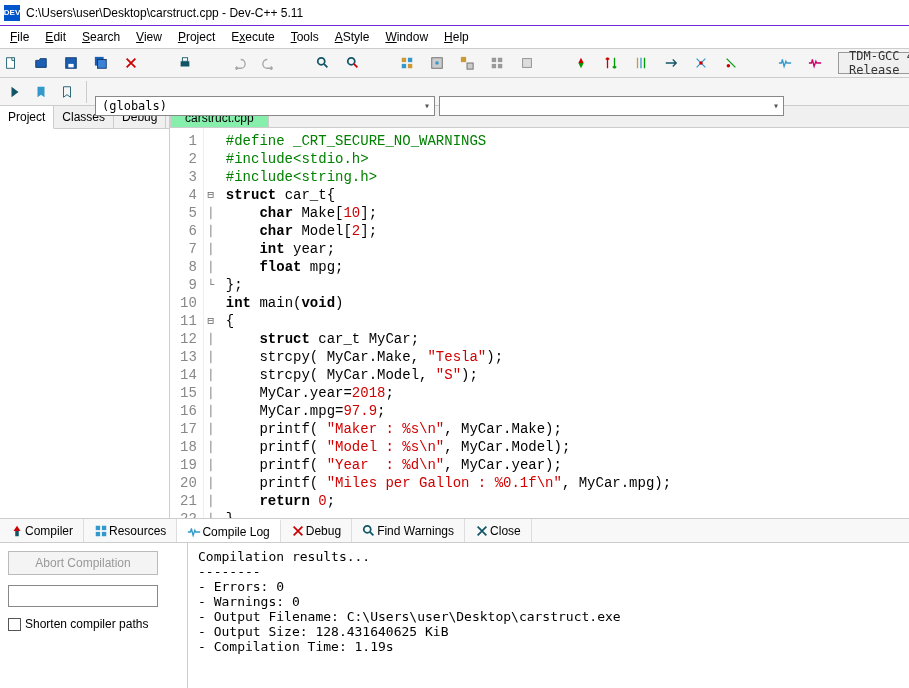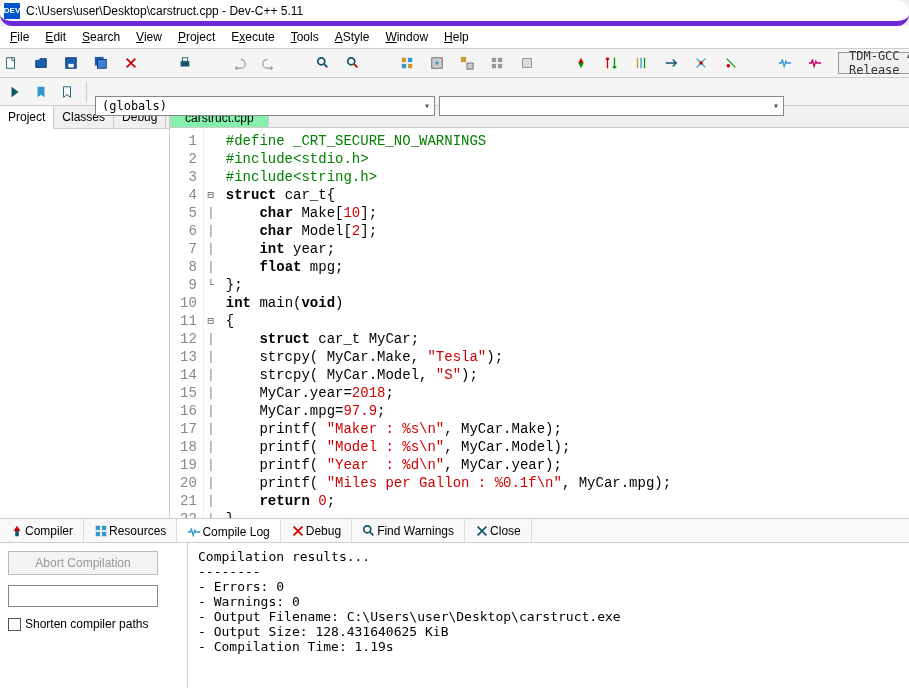--- a/index.html
+++ b/index.html
@@ -1,17 +1,17 @@
 <!DOCTYPE html>
 <html><head>
 <meta charset="utf-8">
 <style>
   * { box-sizing: border-box; margin: 0; padding: 0; }
   body { font-family: "Segoe UI", Tahoma, sans-serif; font-size: 12px; background: #f0f0f0; width: 909px; height: 688px; overflow: hidden; display: flex; flex-direction: column; }
-  .titlebar { background: #fff; height: 26px; display: flex; align-items: center; padding: 0 4px; border-bottom: 5px solid #6d28d9; border-radius: 12px; }
+  .titlebar { background: #fff; height: 26px; display: flex; align-items: center; padding: 0 4px; border-bottom: 1px solid #6d28d9; }
   .titlebar .icon-box { width: 16px; height: 16px; background: #0055cc; color: #fff; font-size: 8px; display: flex; align-items: center; justify-content: center; margin-right: 6px; font-weight: bold; }
   .titlebar .title { font-size: 12px; color: #000; }
   .menubar { background: #fff; height: 22px; display: flex; align-items: center; padding: 0 4px; gap: 4px; }
   .menubar .menu-item { padding: 2px 6px; cursor: pointer; font-size: 12px; }
   .menubar .menu-item .u { text-decoration: underline; }
   .toolbar { background: #f5f5f5; border-top: 1px solid #ccc; border-bottom: 1px solid #ccc; height: 30px; display: flex; align-items: center; padding: 2px 4px; gap: 16px; }
   .tb-btn { width: 22px; height: 22px; display: flex; align-items: center; justify-content: center; cursor: pointer; border-radius: 2px; }
   .tb-sep { width: 1px; height: 22px; background: #ccc; margin: 0 4px; }
   .compiler-label { margin-left: auto; padding: 2px 10px; border: 1px solid #999; background: #f0f0f0; font-family: Consolas, monospace; font-size: 12px; color: #333; height: 22px; display: flex; align-items: center; min-width: 210px; }
   .toolbar2 { background: #f5f5f5; border-bottom: 1px solid #ccc; height: 28px; display: flex; align-items: center; padding: 2px 4px; gap: 4px; }

